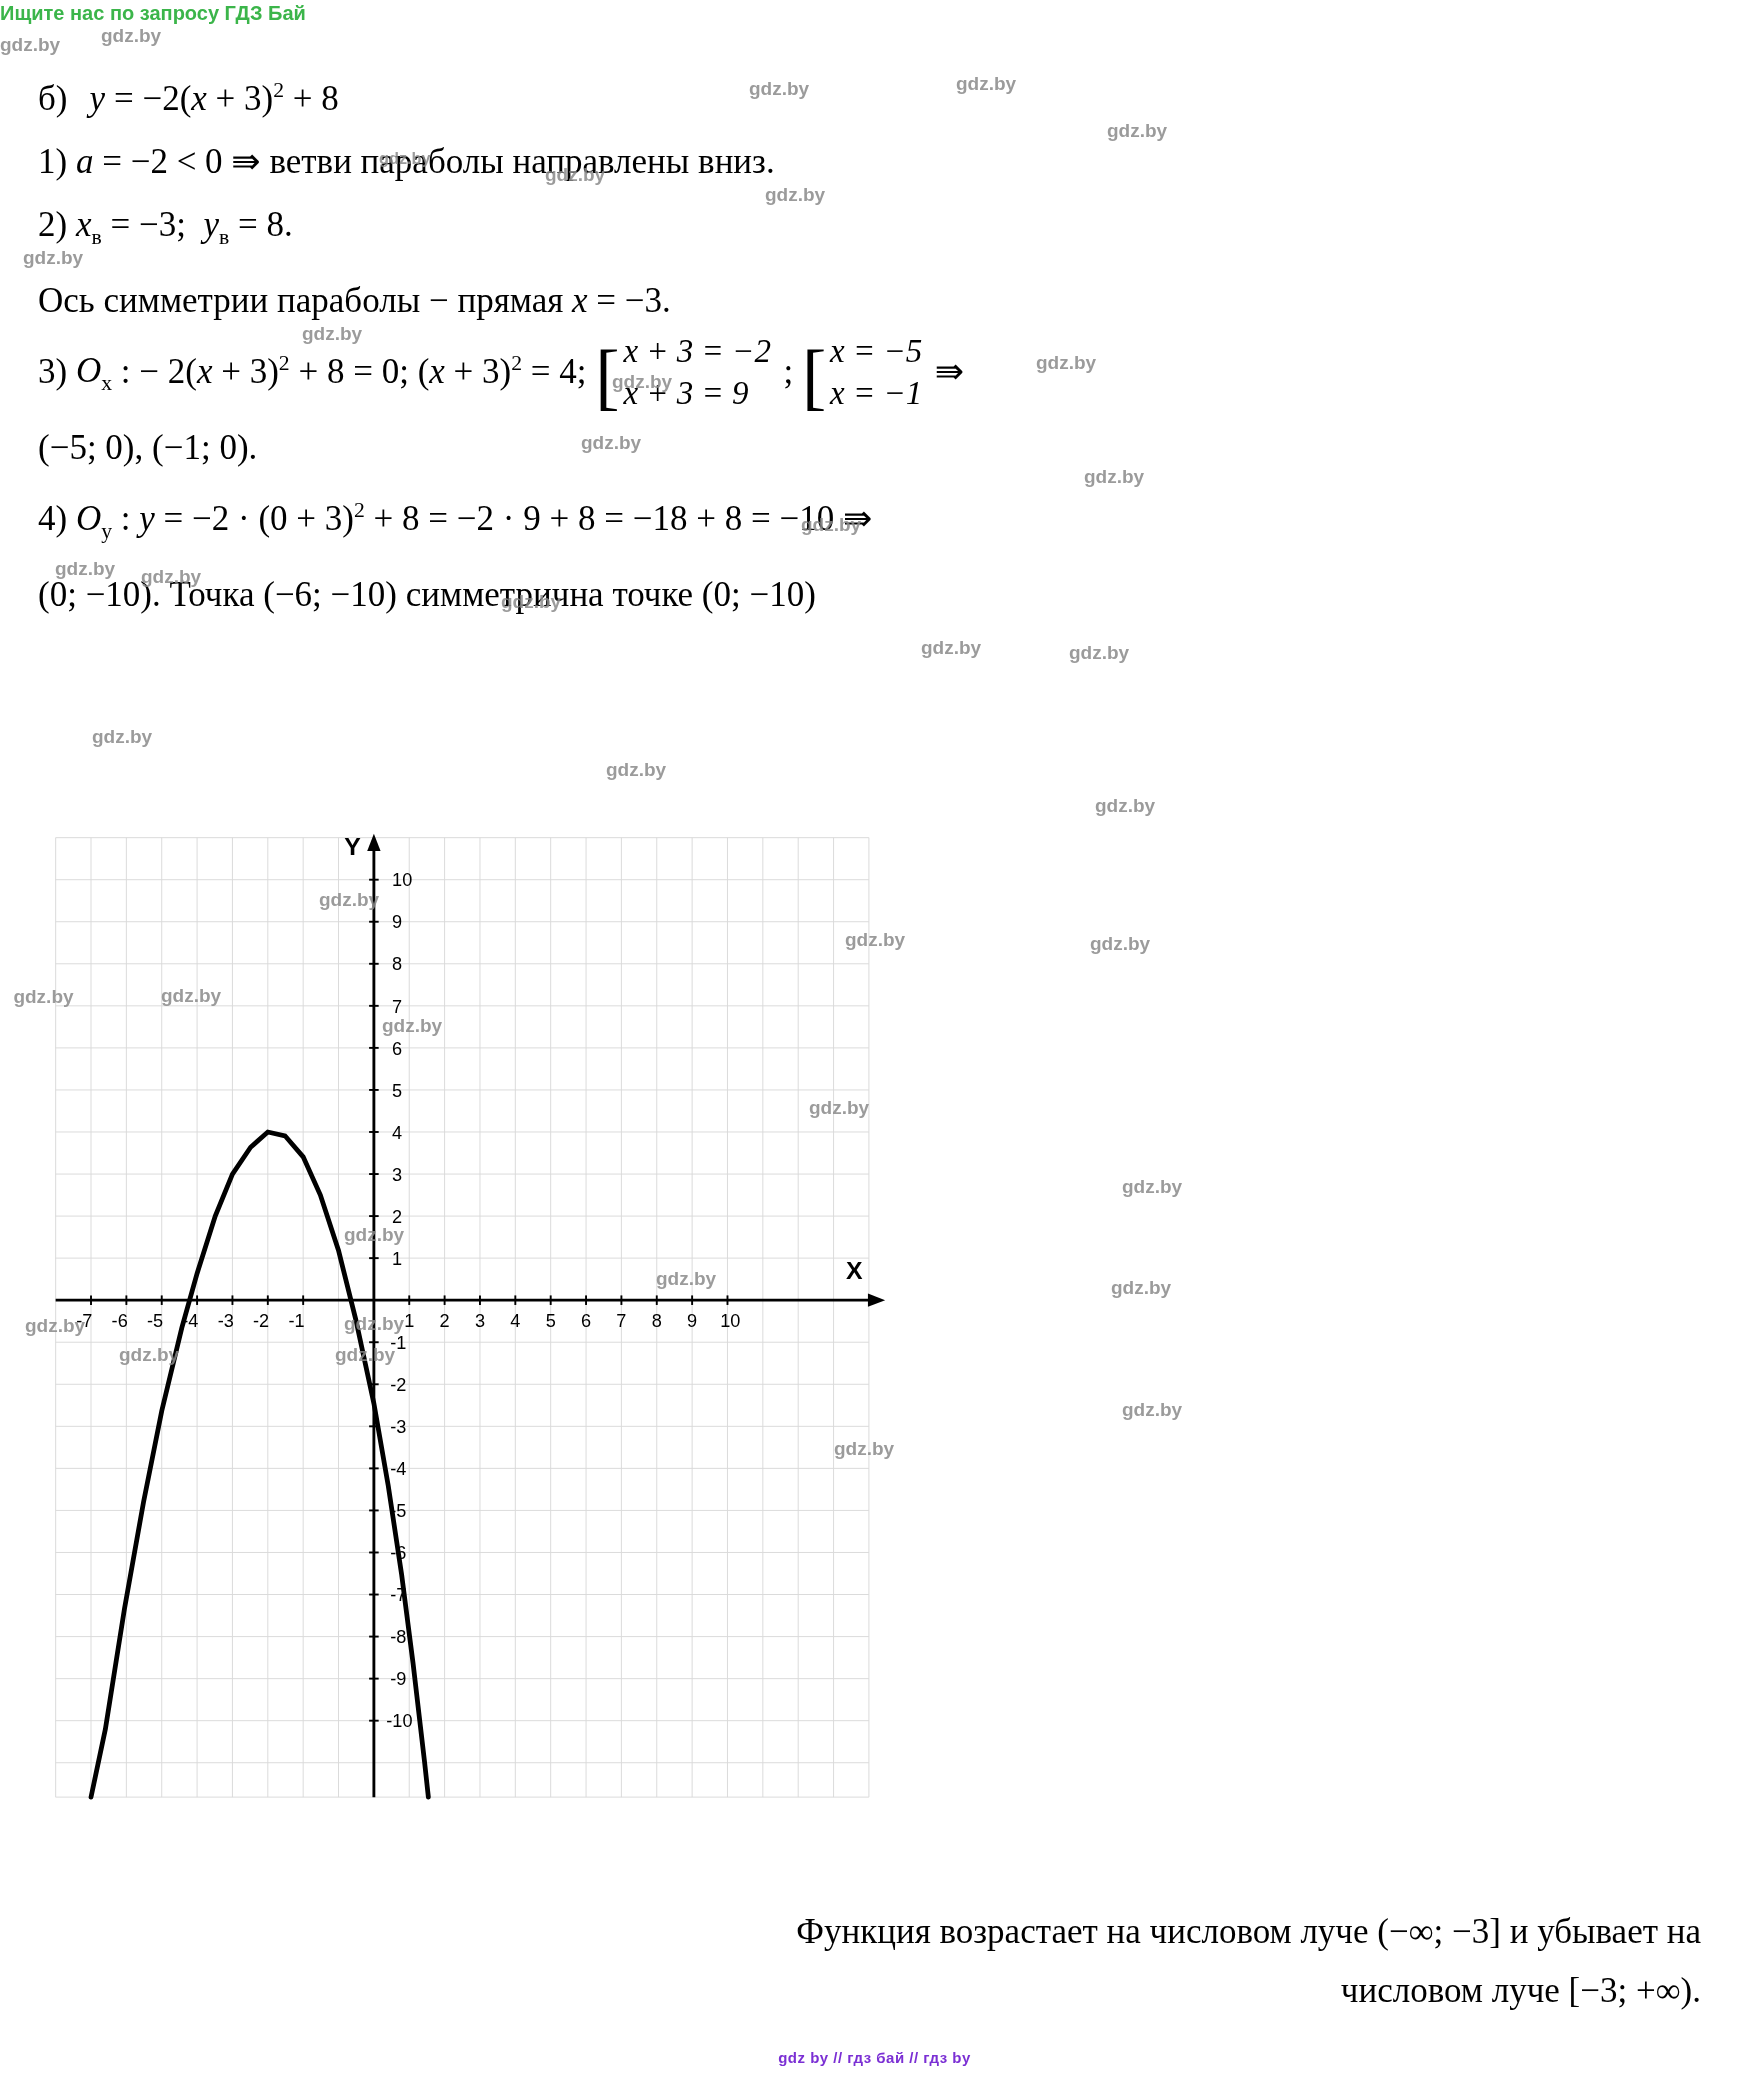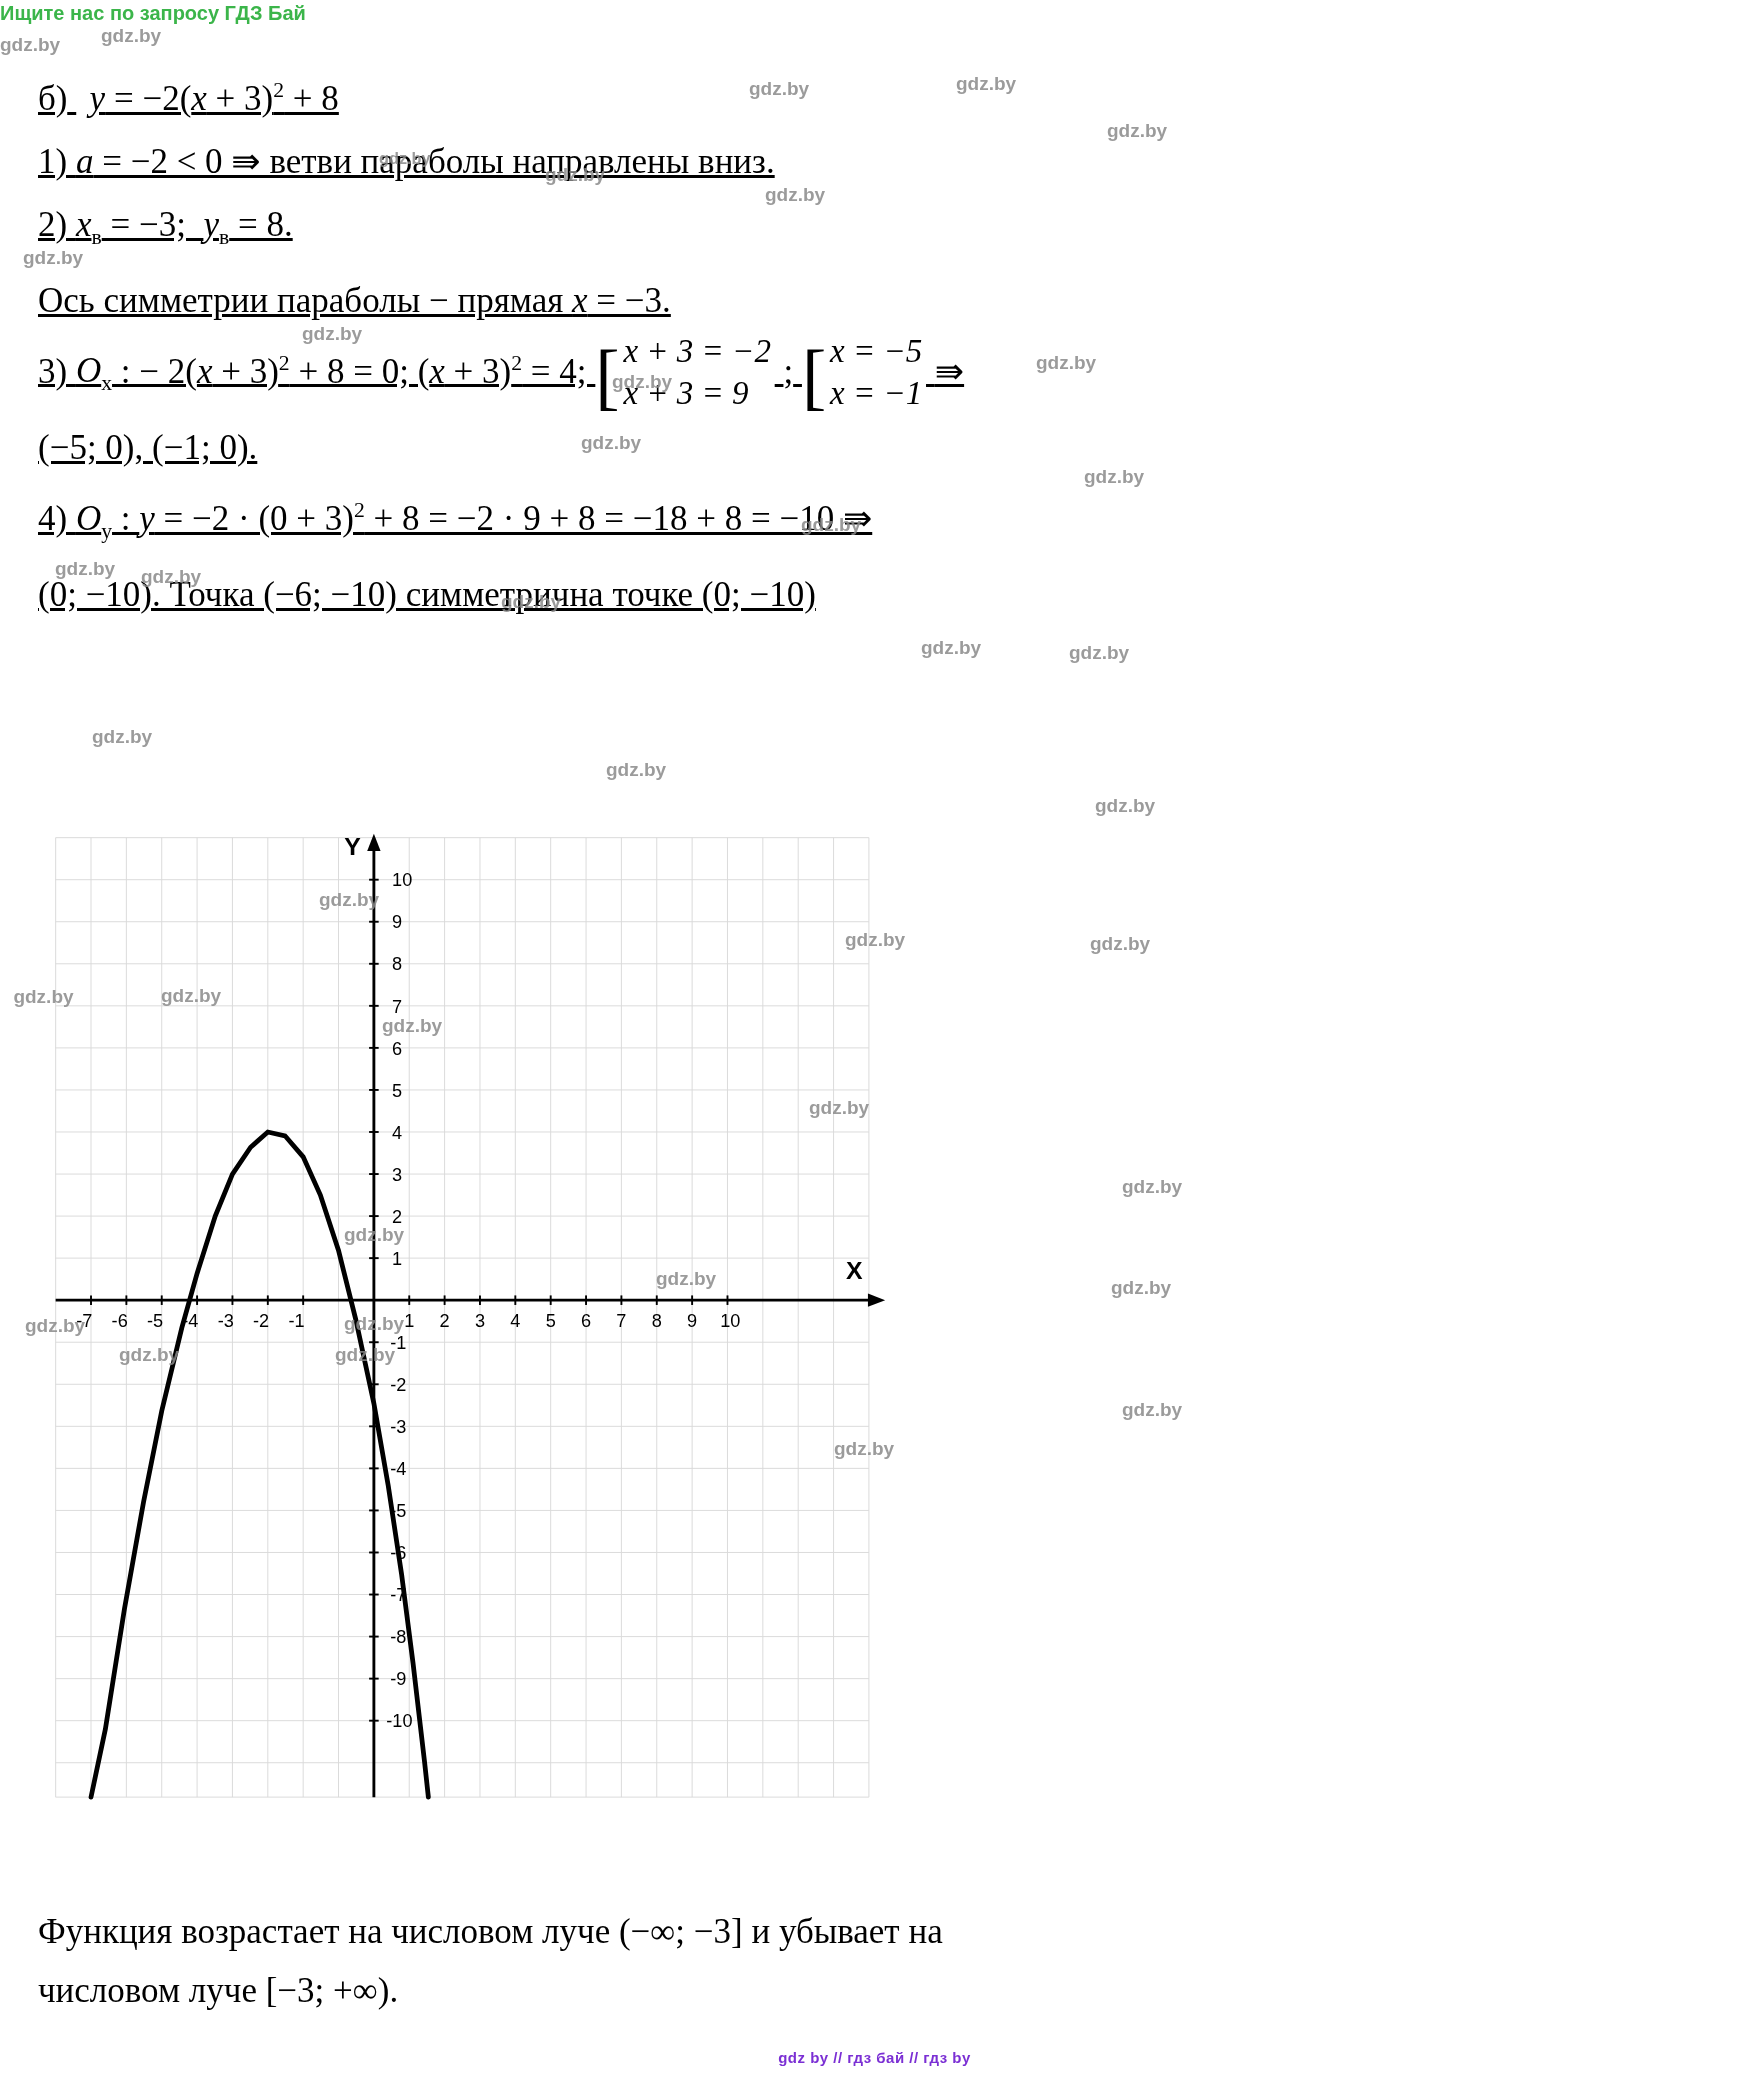--- a/index.html
+++ b/index.html
@@ -5,21 +5,21 @@
   html,body{margin:0;padding:0;background:#ffffff;}
   body{width:1749px;height:2090px;position:relative;font-family:"Liberation Serif",serif;color:#000;}
   .page{position:relative;width:1749px;height:2090px;overflow:hidden;}
 
   .top-banner{
     position:absolute;top:1.9px;left:0;width:1749px;text-align:left;
     font-family:"Liberation Sans",sans-serif;font-size:20px;color:#3bb54a;font-weight:bold;
   }
 
   .body-text{
-    position:absolute;left:38px;top:59px;width:1625px;text-decoration:underline;
+    position:absolute;left:38px;top:59px;width:1625px;
   }
   .line{
     font-family:"Liberation Serif",serif;
     font-size:35px;
     line-height:63px;
     white-space:nowrap;
   }
   .it{font-style:italic;}
   sub{font-size:0.62em;font-style:normal;}
   sup{font-size:0.62em;}
@@ -48,21 +48,21 @@
     opacity:.85;white-space:nowrap;
   }
   .wm.small{font-size:16.3px;}
 
   .footer{
     position:absolute;left:0;top:2049px;width:1749px;text-align:center;
     font-family:"Liberation Sans",sans-serif;font-size:15px;color:#7b2fd4;font-weight:bold;
     letter-spacing:0.5px;
   }
   .bottom-text{position:absolute;left:38px;top:1902px;width:1663px;}
-  .bottom-text .line{font-size:35px;line-height:59px;}
+  .bottom-text .line{font-size:35px;line-height:59px;text-align:right;}
 </style>
 </head>
 <body>
 
 <div class="page">
 
   <div class="top-banner">Ищите нас по запросу ГДЗ Бай</div>
 
   <div class="body-text">
 

